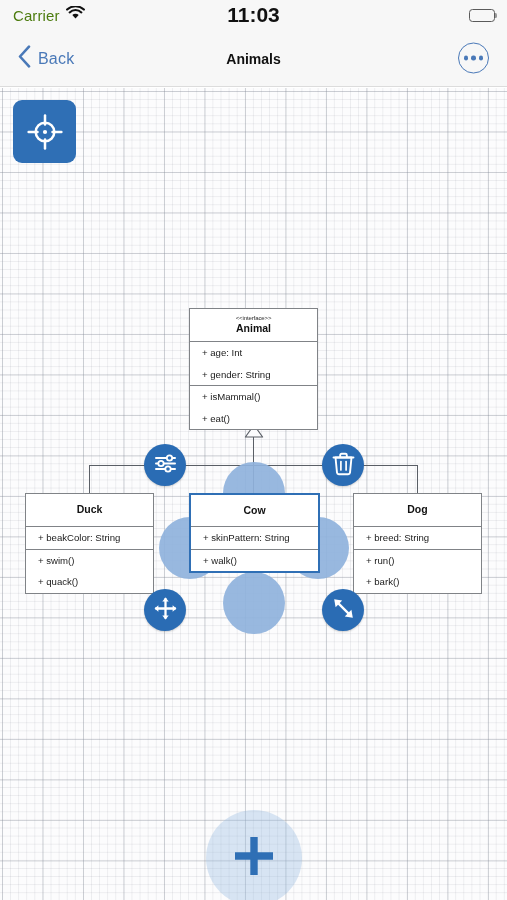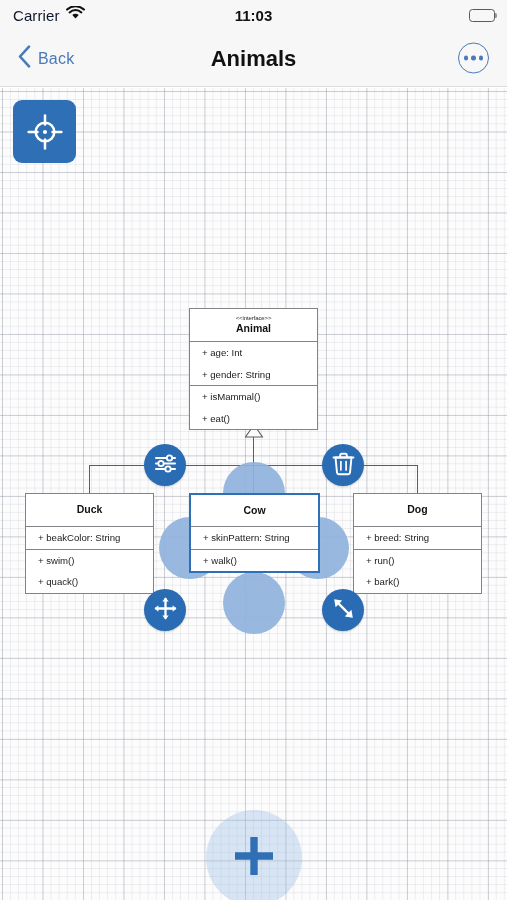--- a/index.html
+++ b/index.html
@@ -14,25 +14,25 @@
   
   .statusbar {
     position: absolute; top: 0; left: 0; width: 507px; height: 30px;
     background: #f7f7f7;
     display: flex; align-items: center;
   }
   .sb-left {
     position: absolute; left: 13px; top: 0; height: 30px;
     display: flex; align-items: center; gap: 6px;
   }
-  .sb-carrier { font-size: 15px; font-weight: 500; color: #0f172a; letter-spacing: .1px; }
+  .sb-carrier { font-size: 15px; font-weight: 500; color: #4d7c0f; letter-spacing: .1px; }
   .sb-time {
     position: absolute; left: 0; right: 0; top: 0; height: 30px;
     display: flex; align-items: center; justify-content: center;
-    font-size: 15px; font-weight: 700; color: #111;
+    font-size: 21px; font-weight: 700; color: #111;
   }
   .sb-right { position: absolute; right: 12px; top: 0; height: 30px; display: flex; align-items: center; }
   .battery {
     width: 26px; height: 13px; border: 1.6px solid #5a5a5a; border-radius: 3.5px;
     position: relative; padding: 1.3px; background: #f7f7f7;
   }
   .battery .fill { width: 100%; height: 100%; background: #111; border-radius: 1.6px; }
   .battery:after {
     content: ""; position: absolute; right: -3.2px; top: 3.6px;
     width: 2.2px; height: 4.6px; background: #9a9a9a; border-radius: 0 1.5px 1.5px 0;
@@ -45,21 +45,21 @@
   }
   .nav-back {
     position: absolute; left: 18px; top: 0; height: 57px;
     display: flex; align-items: center; gap: 7px; cursor: pointer;
   }
   .nav-back .chev { display: block; }
   .nav-back-label { font-size: 16px; color: #4a79b8; letter-spacing: .2px; }
   .nav-title {
     position: absolute; left: 0; right: 0; top: 0; height: 57px;
     display: flex; align-items: center; justify-content: center;
-    font-size: 22px; font-weight: 700; color: #111;
+    font-size: 14px; font-weight: 700; color: #111;
   }
   .nav-more {
     position: absolute; right: 18px; top: 50%; transform: translateY(-50%);
     width: 31px; height: 31px; border: 1.7px solid #4a79b8; border-radius: 50%;
     display: flex; align-items: center; justify-content: center; gap: 3.2px;
     cursor: pointer; background: transparent;
   }
   .nav-more i { width: 4.4px; height: 4.4px; border-radius: 50%; background: #4a79b8; display: block; }
 
   

